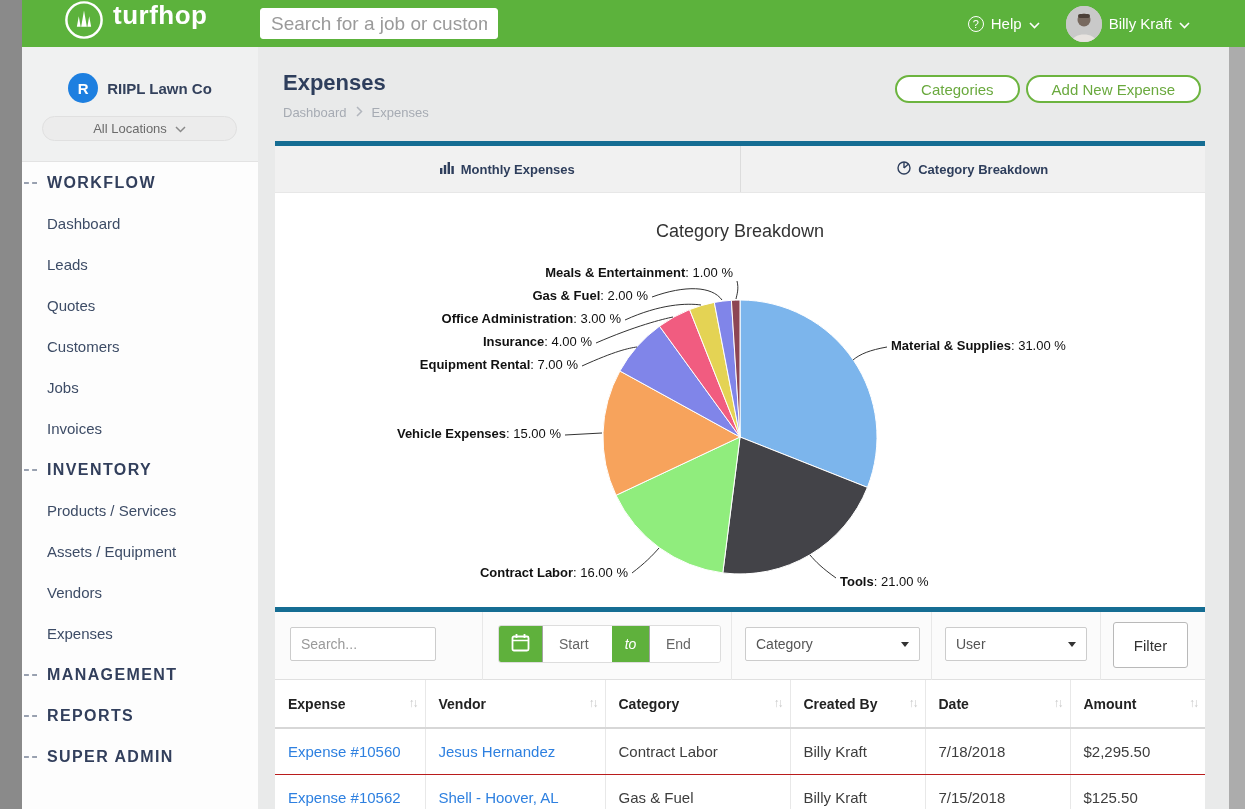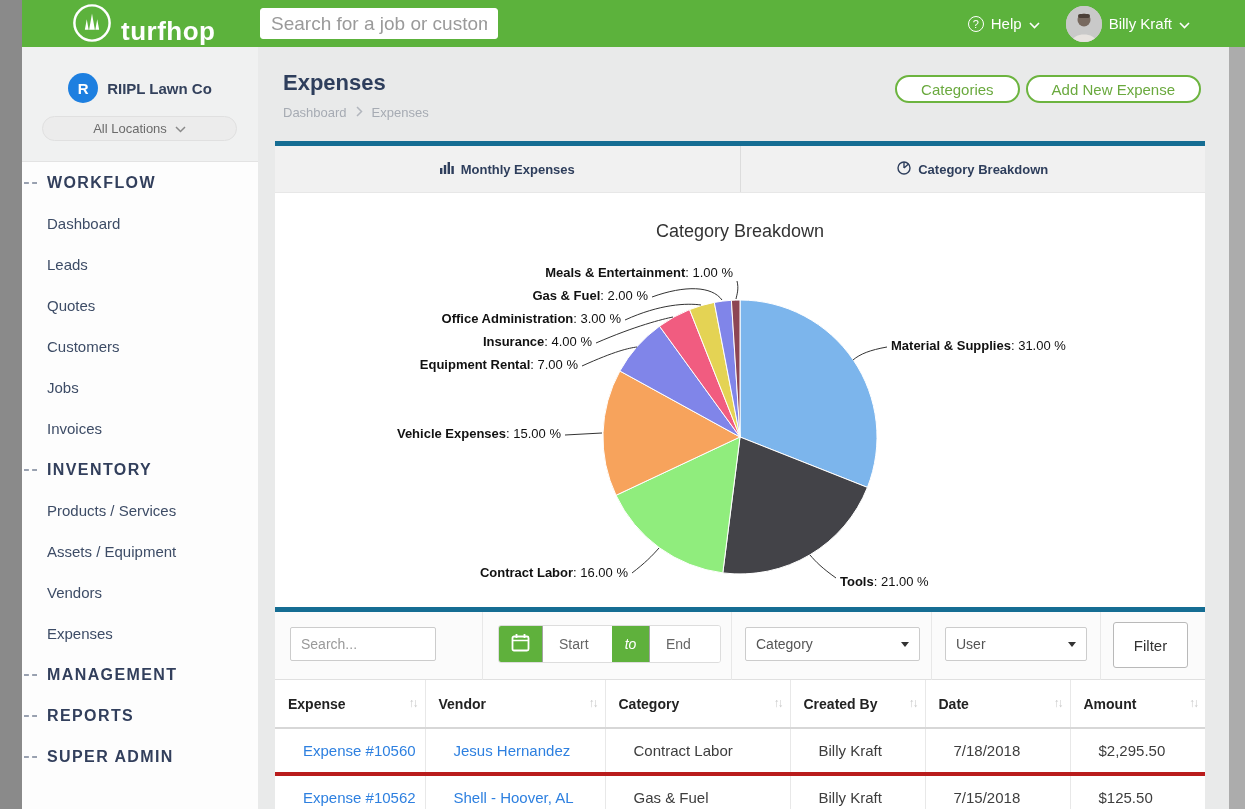--- a/index.html
+++ b/index.html
@@ -6,21 +6,21 @@
   html,body { background:#d0d0d0; }
   body { font-family:"Liberation Sans", sans-serif; }
   .app { position:relative; width:1245px; height:809px; overflow:hidden; background:#e9eaea; }
 
   
   .left-strip  { position:absolute; left:0; top:0; width:22px; height:809px; background:#8a8a8a; }
   .right-strip { position:absolute; left:1229px; top:47px; width:16px; height:762px; background:#acacac; }
 
   
   .topbar { position:absolute; left:22px; top:0; width:1223px; height:47px; background:#5cb23c; }
-  .brand { position:absolute; left:50px; top:0; height:47px; display:flex; align-items:flex-end; gap:9px; color:#fff; cursor:pointer; }
+  .brand { position:absolute; left:42px; top:0; height:47px; display:flex; align-items:flex-start; gap:9px; color:#fff; cursor:pointer; }
   .brand-name { font-size:26px; font-weight:bold; letter-spacing:.5px; }
   .top-search { position:absolute; left:238px; top:8px; width:238px; height:31px; border:1px solid #fff; border-radius:3px; padding:0 10px; font-size:19px; color:#555; background:#fff; outline:none; font-family:inherit; }
   .top-search::placeholder { color:#9a9a9a; }
   .top-right { position:absolute; right:55px; top:0; height:47px; display:flex; align-items:center; gap:26px; color:#fff; }
   .help-group, .user-group { display:flex; align-items:center; gap:7px; cursor:pointer; font-size:15px; }
   .help-circle { width:16px; height:16px; border:1px solid #fff; border-radius:50%; font-size:11px; display:flex; align-items:center; justify-content:center; }
   .avatar { width:36px; height:36px; border-radius:50%; background:#cfcfcf; overflow:hidden; position:relative; }
   .avatar svg { position:absolute; left:0; top:0; }
 
   
@@ -62,21 +62,21 @@
   .date-input::placeholder { color:#666; }
   .to-box { width:37px; background:#5fb13c; color:#fff; font-size:14px; display:flex; align-items:center; justify-content:center;font-style:italic; }
   .select-box { position:absolute; top:15px; height:34px; border:1px solid #ccc; border-radius:2px; background:#fff; font-size:14px; color:#555; display:flex; align-items:center; padding-left:10px; cursor:pointer; }
   .caret { position:absolute; right:10px; top:14px; width:0; height:0; border-left:4px solid transparent; border-right:4px solid transparent; border-top:5px solid #333; }
   .filter-btn { position:absolute; left:838px; top:10px; width:75px; height:46px; border:1px solid #b9b9b9; border-radius:3px; background:#fff; font-size:15px; color:#333; font-family:inherit; cursor:pointer; }
 
   
   table { width:930px; border-collapse:collapse; table-layout:fixed; background:#fff; }
   th { height:48px; font-size:14px; font-weight:bold; color:#222; text-align:left; padding-left:13px; border-bottom:2px solid #d7d7d7; border-right:1px solid #e8e8e8; position:relative; cursor:pointer; }
   th:last-child { border-right:none; }
-  td { height:46px; font-size:15px; color:#3d3d3d; padding-left:28px; border-bottom:4px solid #b91c1c; border-right:1px solid #e8e8e8; }
+  td { height:46px; font-size:15px; color:#3d3d3d; padding-left:13px; border-bottom:1px solid #b91c1c; border-right:1px solid #e8e8e8; }
   td:last-child { border-right:none; }
   .sort { position:absolute; right:8px; top:16px; color:#c9c9c9; font-size:12px; letter-spacing:-2px; }
   td.link { color:#2e80e0; cursor:pointer; }
 </style>
 </head>
 <body>
 
 <div class="app">
   <div class="left-strip"></div>
 

